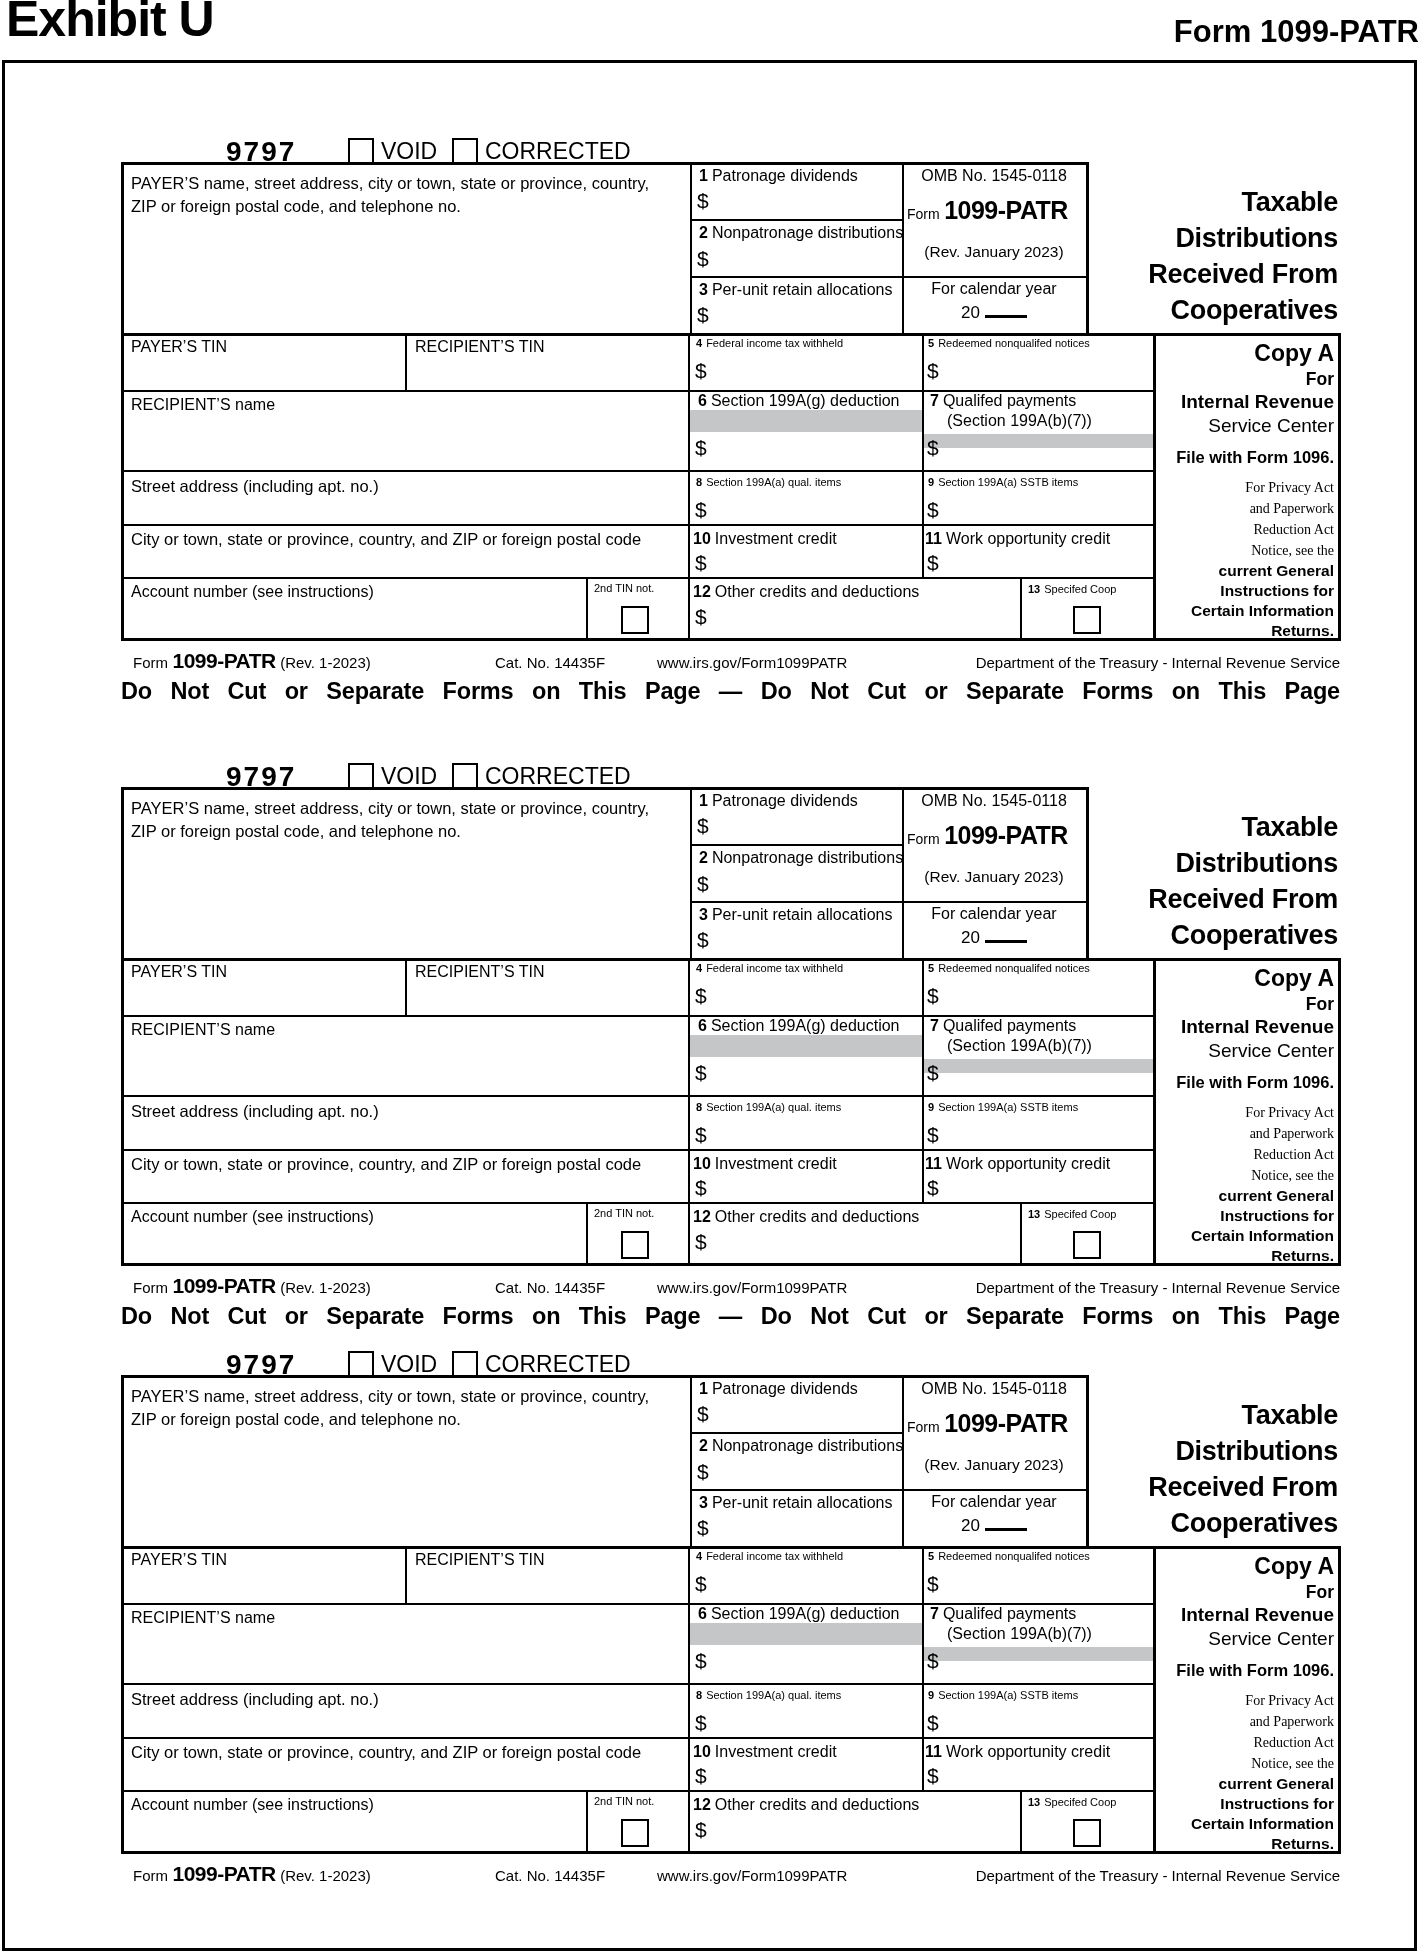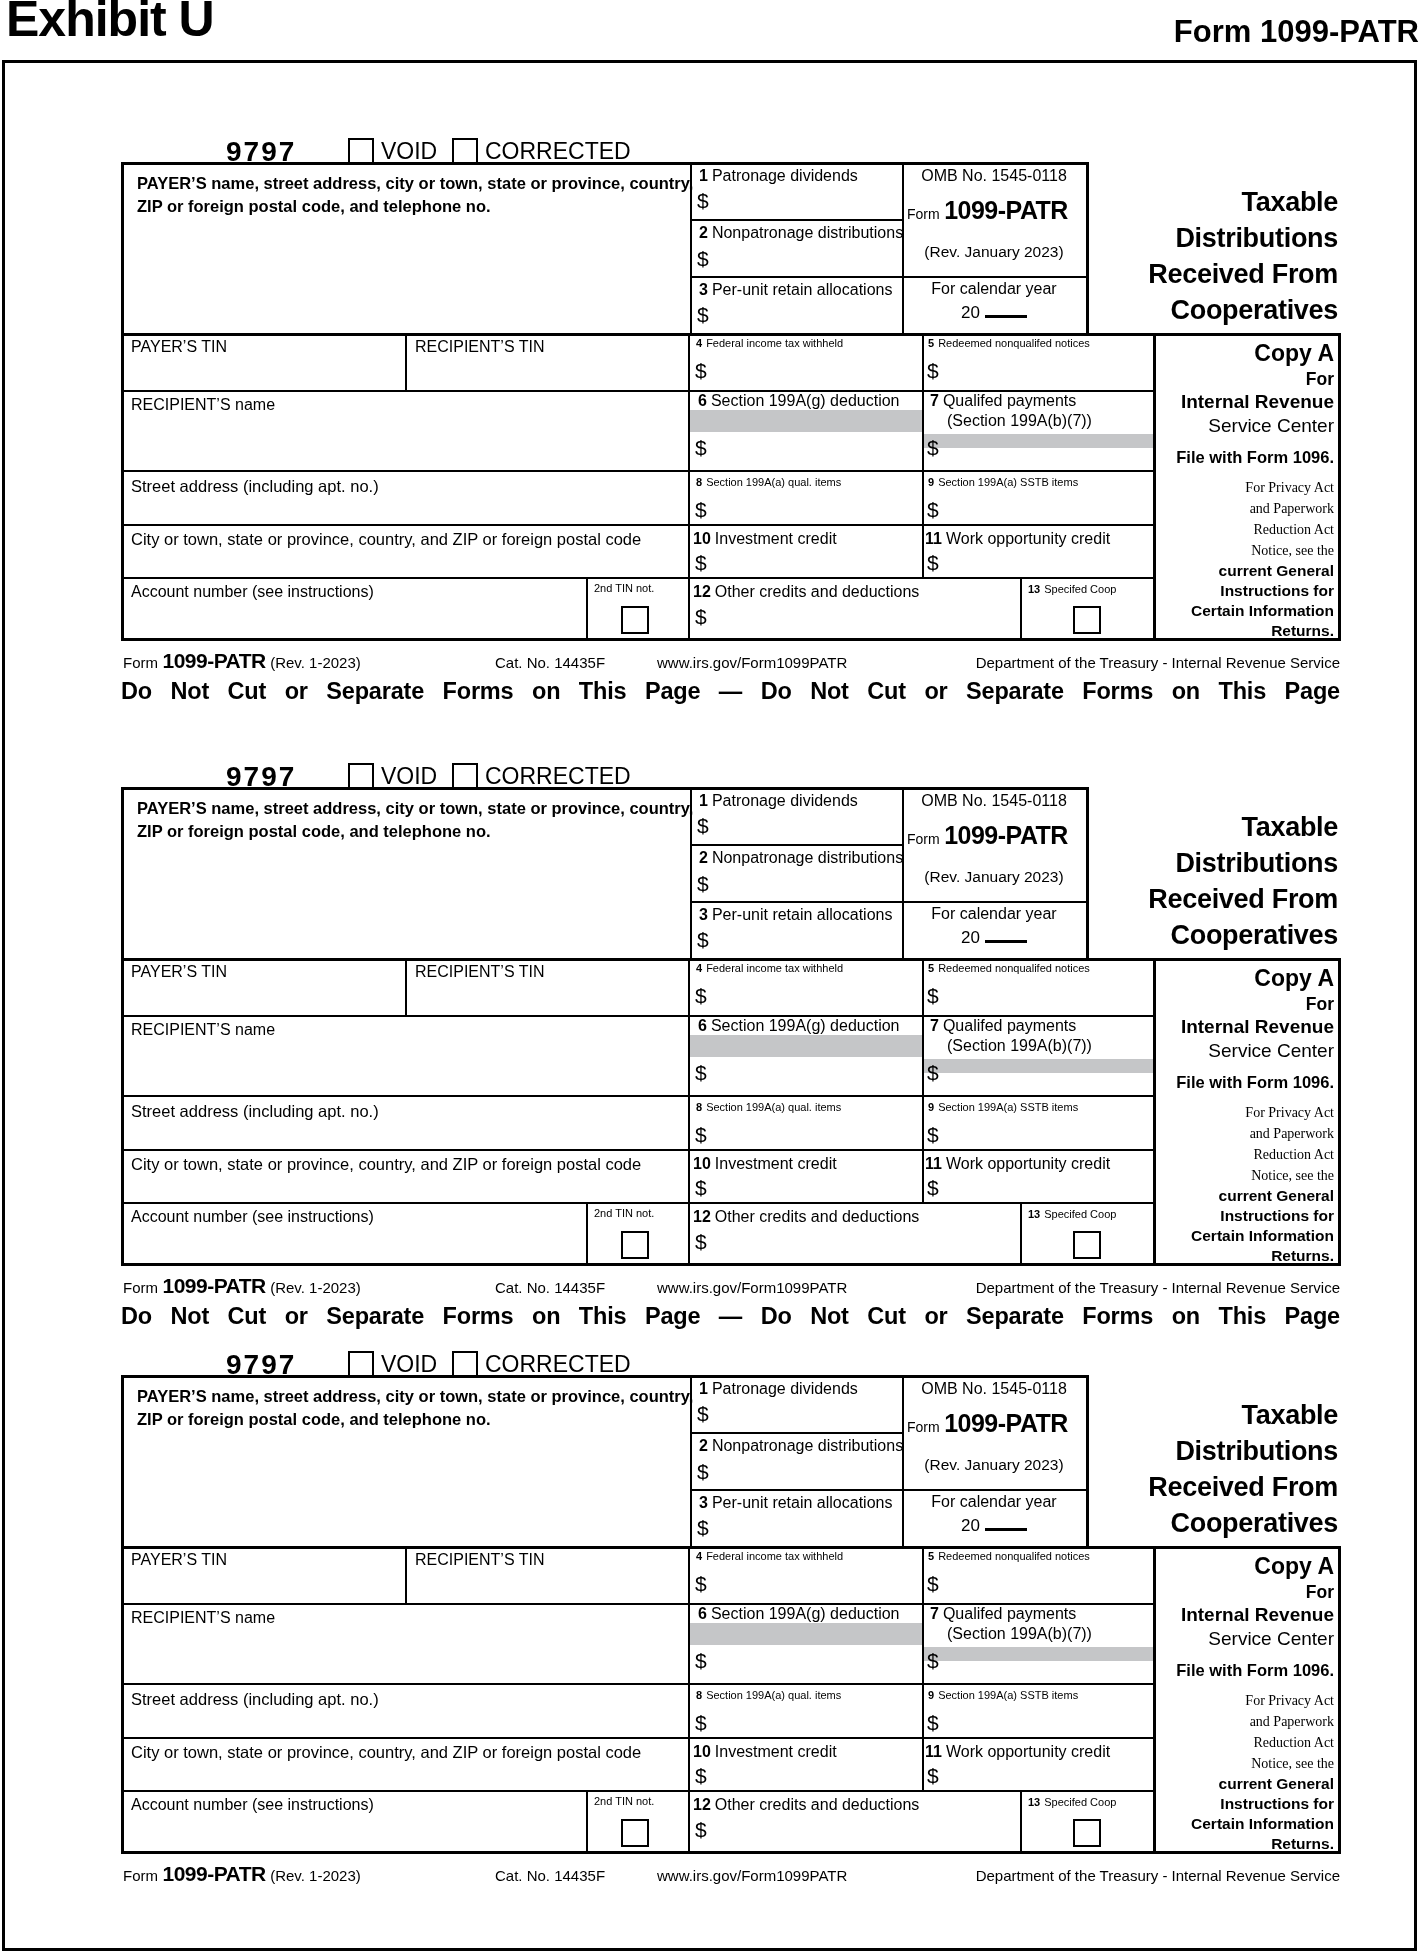--- a/index.html
+++ b/index.html
@@ -14,37 +14,37 @@
   .hl,.vl{position:absolute;background:#000;}
   
   .lbl{position:absolute;font-size:16px;white-space:nowrap;}
   .lbl .bnum{font-weight:bold;margin-right:4px;}
   .small{font-size:11px;}
   .dollar{position:absolute;font-size:21px;font-weight:500;}
   .cbox{position:absolute;width:22px;height:22px;border:2px solid #000;background:#fff;}
   .shade{position:absolute;background:#c5c6c8;}
   .code-num{position:absolute;left:105px;top:-4px;font-size:28px;font-weight:bold;letter-spacing:2px;text-align:center;}
   .code-word{position:absolute;top:-2px;font-size:23px;}
-  .payer-label{position:absolute;left:16px;top:32px;font-size:16.5px;line-height:23px;font-weight:bold;}
+  .payer-label{position:absolute;left:10px;top:32px;font-size:16.5px;line-height:23px;}
   .omb-cell{position:absolute;left:781px;width:184px;text-align:center;}
   .form-line{position:absolute;left:786px;top:56px;white-space:nowrap;}
   .form-line .fw{font-size:14px;}
   .form-line .fn{font-size:25px;font-weight:bold;letter-spacing:-0.5px;}
   .year-blank{display:inline-block;width:42px;border-bottom:3px solid #000;height:15px;margin-left:5px;}
   .main-title{position:absolute;left:700px;top:44px;width:517px;text-align:right;font-size:27px;font-weight:bold;line-height:36px;letter-spacing:-0.3px;}
   .copy-col{position:absolute;left:1039px;width:174px;text-align:right;}
   .copy-a{top:200px;font-size:23px;font-weight:bold;}
   .copy-for{top:229px;font-size:17.5px;font-weight:bold;}
   .copy-irs1{top:251px;font-size:19px;font-weight:bold;}
   .copy-irs2{top:275px;font-size:19px;font-weight:normal;}
   .copy-file{top:308px;font-size:16.5px;font-weight:bold;}
   .privacy-reg{top:337px;font-size:14px;line-height:21px;font-family:Liberation Serif, serif;}
   .privacy-bold{top:421px;font-size:15.5px;line-height:20px;font-weight:bold;}
   .footer{position:absolute;left:0;top:509px;width:1219px;height:24px;}
-  .footer .f-group{position:absolute;left:2px;bottom:0;white-space:nowrap;margin-top:45px;}
+  .footer .f-group{position:absolute;left:12px;bottom:0;white-space:nowrap;margin-top:45px;}
   .footer .fw{font-size:15px;}
   .footer .fn{font-size:21px;font-weight:bold;letter-spacing:-0.5px;}
   .footer .f-cat{position:absolute;left:374px;bottom:2px;font-size:15px;white-space:nowrap;}
   .footer .f-url{position:absolute;left:536px;bottom:2px;font-size:15px;white-space:nowrap;}
   .footer .f-dept{position:absolute;right:0px;bottom:2px;font-size:15px;white-space:nowrap;}
   .separator{position:absolute;left:0;top:538px;width:1219px;font-size:23.5px;font-weight:bold;letter-spacing:-0.2px;text-align:justify;text-align-last:justify;white-space:normal;}
   .two-line div{white-space:nowrap;}
 </style>
 </head>
 <body>

